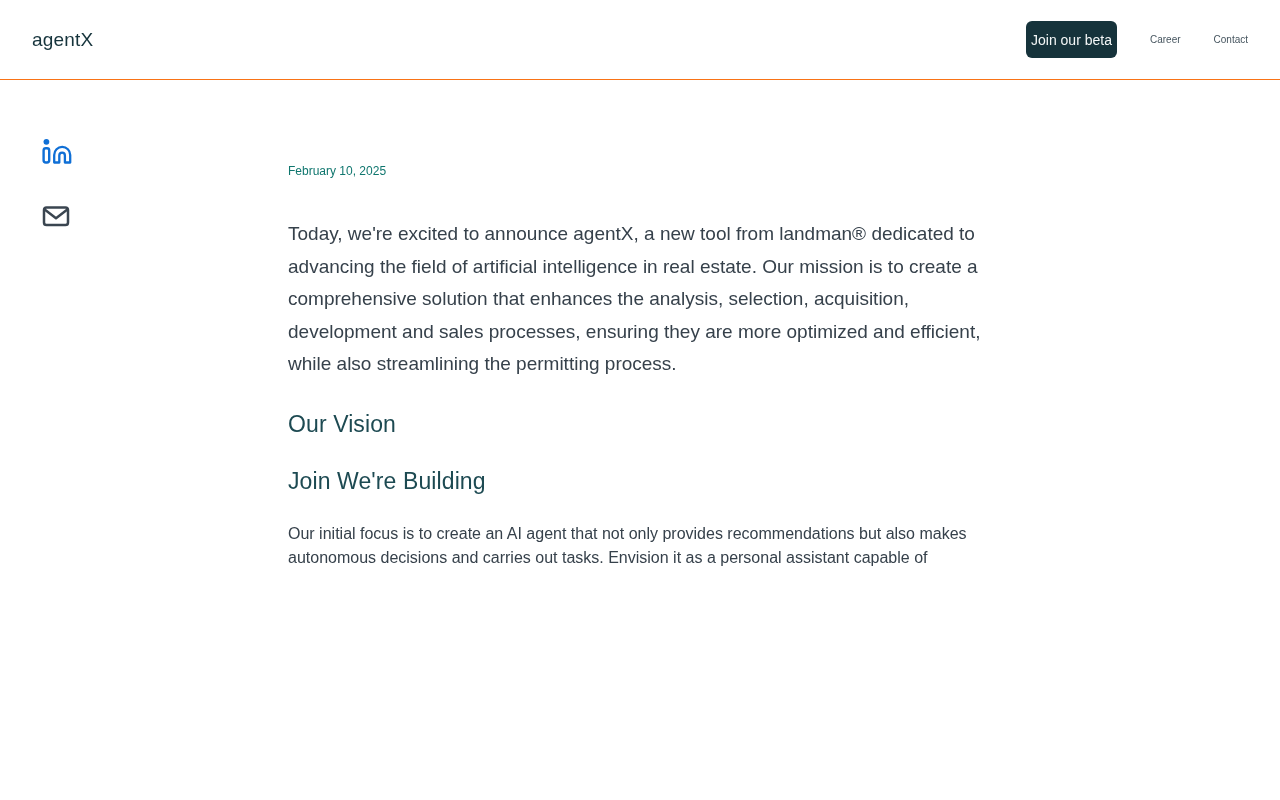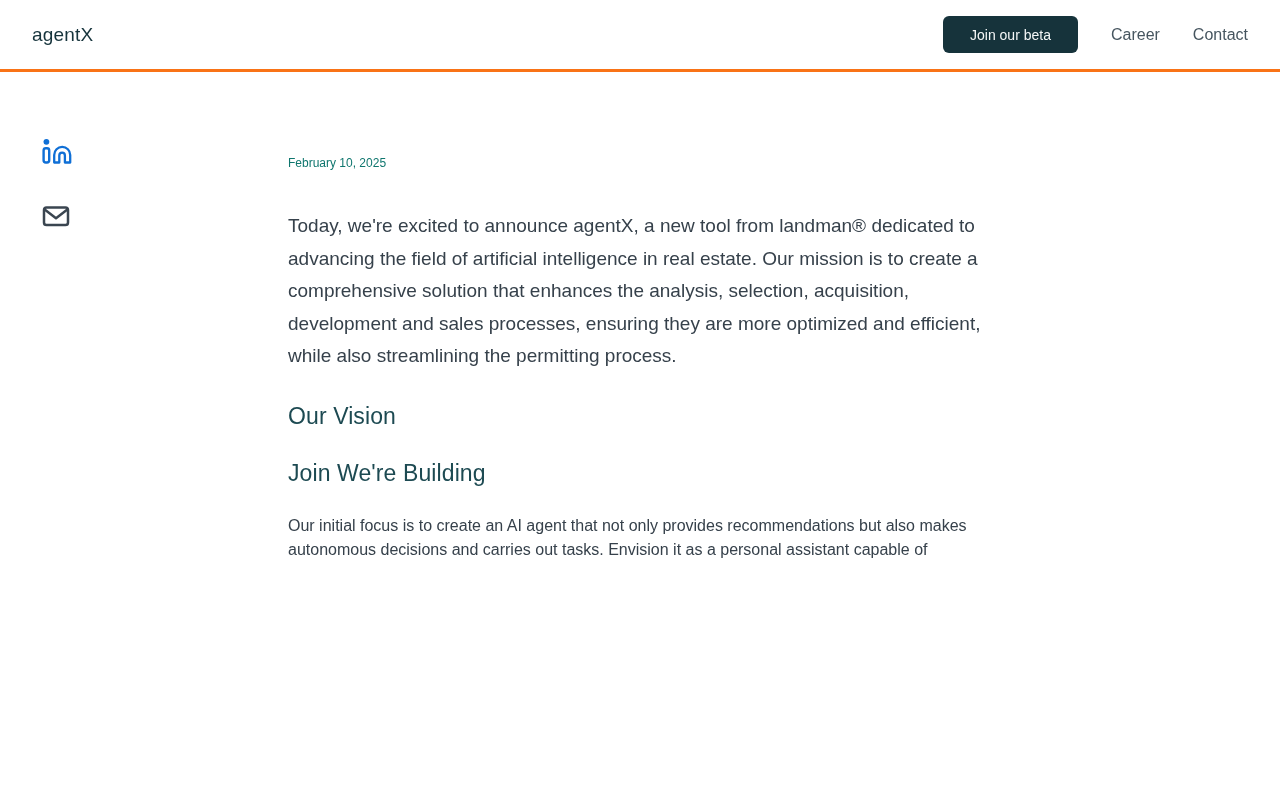--- a/index.html
+++ b/index.html
@@ -6,53 +6,53 @@
   html, body {
     width: 1280px;
     height: 800px;
     overflow: hidden;
     background: #ffffff;
     font-family: "Liberation Sans", "DejaVu Sans", sans-serif;
   }
 
   
   .top-nav {
-    height: 72px;
+    height: 80px;
     display: flex;
     align-items: center;
     justify-content: space-between;
     padding: 0 32px;
-    border-bottom: 3px solid #f97316;
+    border-bottom: 1px solid #f97316;
     background: #ffffff;
   }
   .logo {
     font-size: 19px;
     font-weight: 500;
     color: #16343c;
     letter-spacing: 0.2px;
     cursor: pointer;
   }
   .nav-right {
     display: flex;
     align-items: center;
     gap: 33px;
   }
   .beta-btn {
     background: #16333b;
     color: #f4f7f7;
     border: none;
     border-radius: 6px;
     height: 37px;
-    padding: 0 27px;
+    padding: 0 5px;
     font-size: 14px;
     font-family: inherit;
     cursor: pointer;
   }
   .nav-link {
-    font-size: 16px;
+    font-size: 10px;
     color: #46555f;
     text-decoration: none;
     cursor: pointer;
   }
 
   
   .share-rail {
     position: absolute;
     left: 40px;
     top: 136px;

